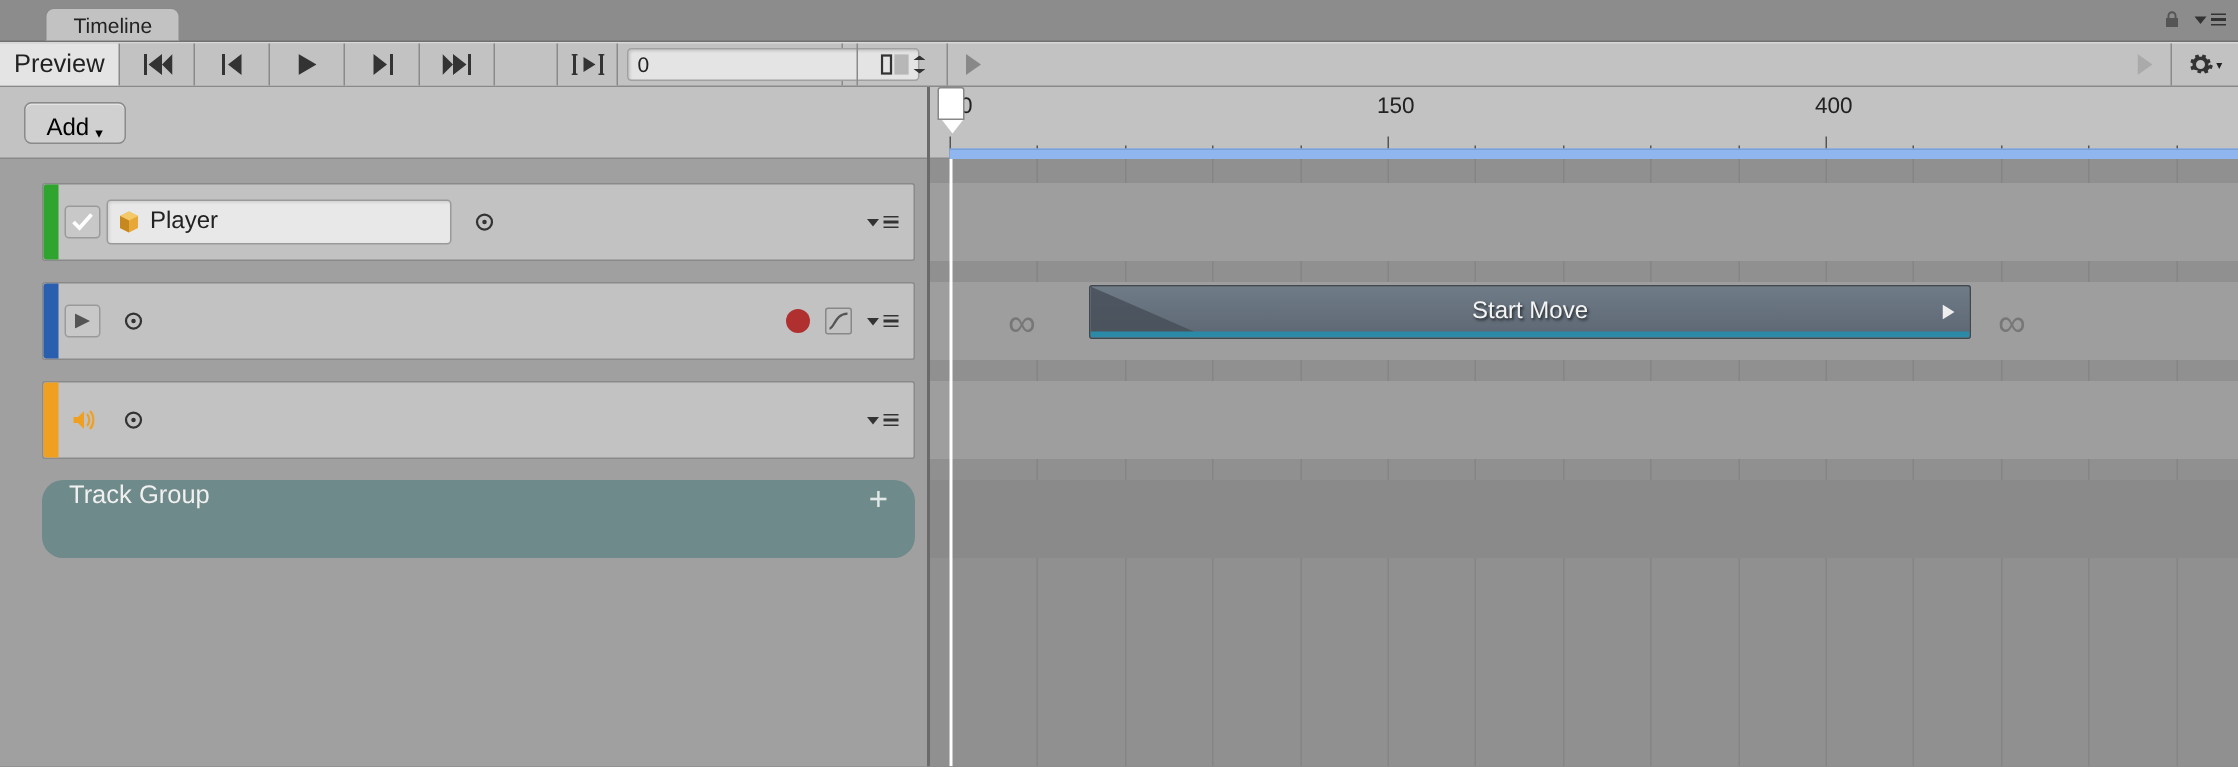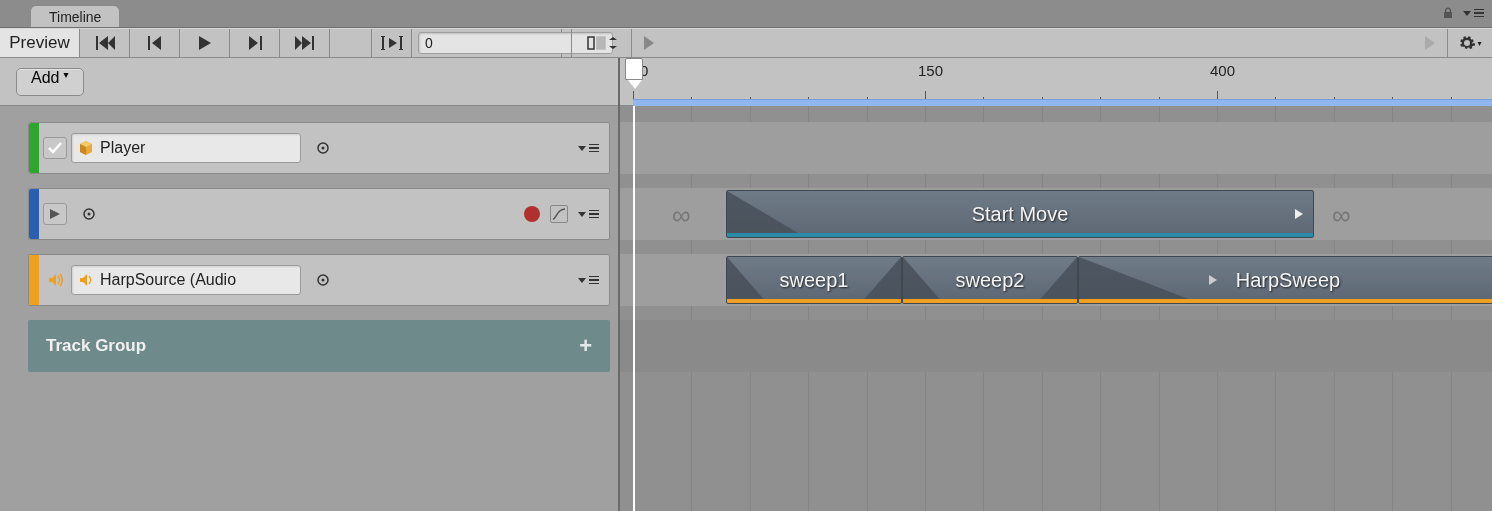--- a/index.html
+++ b/index.html
@@ -22,48 +22,48 @@
   .frame-input { flex: 1; height: 22px; background: #e4e4e4; border: 1px solid #a0a0a0; border-radius: 3px; padding: 0 6px; font-size: 14px; color: #222; box-shadow: inset 1px 1px 2px rgba(0,0,0,.15); }
   .toolbar-gap { width: 10px; border-right: 1px solid #8a8a8a; }
   .toolbar-mid { width: 60px; border-right: 1px solid #8a8a8a; display: flex; align-items: center; justify-content: center; gap: 2px; }
   .toolbar-asset { flex: 1; display: flex; align-items: center; padding: 0 12px; font-size: 17px; color: #222; border-right: 1px solid #8a8a8a; }
   .toolbar-gear { width: 44px; display: flex; align-items: center; justify-content: center; }
 
   
   .main { display: flex; height: calc(511px - 28px - 30px); }
   .left-panel { width: 620px; background: #a0a0a0; border-right: 2px solid #6a6a6a; display: flex; flex-direction: column; position: relative; }
   .left-header { height: 48px; background: #c2c2c2; border-bottom: 1px solid #8a8a8a; display: flex; align-items: center; padding: 0 16px; }
-  .add-btn { height: 28px; padding: 0 14px; background: #d0d0d0; border: 1px solid #8a8a8a; border-radius: 5px; font-size: 16px; display: flex; align-items: flex-start; gap: 4px; box-shadow: 0 1px 0 rgba(255,255,255,.4) inset; }
+  .add-btn { height: 28px; padding: 0 14px; background: #d0d0d0; border: 1px solid #8a8a8a; border-radius: 5px; font-size: 16px; display: flex; align-items: flex-end; gap: 4px; box-shadow: 0 1px 0 rgba(255,255,255,.4) inset; }
 
   .tracks-area { flex: 1; padding: 16px 0 0 0; }
   .track-row { height: 52px; margin: 0 8px 14px 28px; background: #c2c2c2; border: 1px solid #8a8a8a; border-radius: 2px; display: flex; align-items: center; position: relative; }
   .track-color { width: 10px; height: 100%; border-radius: 2px 0 0 2px; }
   .track-btn { width: 24px; height: 22px; margin-left: 4px; display:flex; align-items:center; justify-content:center; background:#c8c8c8; border:1px solid #9a9a9a; border-radius:3px; }
   .track-name-field { flex: 0 0 230px; height: 30px; margin-left: 4px; background: #e8e8e8; border: 1px solid #9a9a9a; border-radius: 3px; display: flex; align-items: center; padding: 0 6px; font-size: 16px; gap: 6px; box-shadow: inset 1px 1px 2px rgba(0,0,0,.1);}
   .track-target { width: 16px; height: 16px; margin-left: 14px; }
   .track-right { margin-left: auto; display: flex; align-items: center; gap: 10px; padding-right: 10px; }
   .rec-dot { width: 16px; height: 16px; background: #b03030; border-radius: 50%; }
   .curve-icon { width:18px; height:18px; border:1px solid #888; border-radius:2px; display:flex; align-items:center; justify-content:center;}
 
-  .track-group { height: 52px; margin: 0 8px 14px 28px; background: #6f8a8a; border-radius: 2px; display: flex; align-items: center; padding: 0 18px; color: #f0f0f0; font-size: 17px; font-weight: bold; }
+  .track-group { height: 52px; margin: 0 8px 14px 28px; background: #6f8a8a; border-radius: 14px; display: flex; padding: 0 18px; color: #f0f0f0; font-size: 17px; }
   .track-group-plus { margin-left: auto; font-size: 22px; color: #e0e8e8; }
 
   
   .right-panel { flex: 1; display: flex; flex-direction: column; position: relative; overflow: hidden; }
   .ruler { height: 48px; background: #c2c2c2; border-bottom: 1px solid #8a8a8a; position: relative; }
   .ruler-label { position: absolute; top: 4px; font-size: 15px; color: #222; }
   .ruler-ticks { position: absolute; bottom: 0; left: 0; right: 0; height: 16px; }
   .tick { position: absolute; bottom: 0; width: 1px; height: 8px; background: #555; }
   .tick.major { height: 14px; }
   .marker-strip { height: 12px; background: #8fb6ef; border-top: 1px solid #7aa0d8; border-bottom: 1px solid #7aa0d8; position: absolute; bottom: -6px; left:13px; right:0; }
 
   .clips-area { flex: 1; position: relative; background: #909090; }
   .row-bg { position: absolute; left: 0; right: 0; height: 52px; background: #9e9e9e; }
   .clip-lane { position: absolute; left: 0; right: 0; height: 52px; }
-  .clip { position: absolute; top: 2px; height: 48px; background: linear-gradient(#6f7b87,#5c6773); border: 1px solid #3f4750; border-radius: 2px; color: #f4f4f4; font-size: 20px; display: flex; align-items: center; justify-content: center; text-shadow: 1px 1px 2px rgba(0,0,0,.7); overflow: hidden; }
+  .clip { position: absolute; top: 2px; height: 36px; background: linear-gradient(#6f7b87,#5c6773); border: 1px solid #3f4750; border-radius: 2px; color: #f4f4f4; font-size: 16px; display: flex; align-items: center; justify-content: center; text-shadow: 1px 1px 2px rgba(0,0,0,.7); overflow: hidden; }
   .clip .fade { position: absolute; top: 0; bottom: 0; background: rgba(70,78,88,.8); }
   .clip .fade.left { left: 0; clip-path: polygon(0 0, 100% 100%, 0 100%); }
   .clip .fade.right { right: 0; clip-path: polygon(100% 0, 100% 100%, 0 100%); }
   .clip-underline { position: absolute; left:0; right:0; bottom:0; height:4px; }
   .loop-icon { position: absolute; font-size: 26px; color: #777; top: 12px; }
 
   .playhead { position: absolute; top: 0; bottom: 0; width: 2px; background: #fff; left: 13px; z-index: 50; }
   .playhead-head { position: absolute; top: -48px; left: -8px; width: 18px; height: 22px; background: #fff; border: 1px solid #888; border-radius: 2px 2px 0 0;}
   .playhead-head::after { content:""; position:absolute; left:2px; top:21px; border-left:7px solid transparent; border-right:7px solid transparent; border-top:9px solid #fff;}
 
@@ -236,27 +236,20 @@
         </div>
       </div>
 
       <div class="track-row">
         <div class="track-color" style="background:#f0a020"></div>
         <div class="track-btn" style="background:transparent;border:none">
           <svg class="speaker-icon" viewBox="0 0 16 16">
               <path d="M2 6h3l4-4v12l-4-4H2z" fill="#f0a020"></path>
               <path d="M11 4a6 6 0 010 8M13 2a9 9 0 010 12" stroke="#f0a020" stroke-width="1.5" fill="none"></path>
             </svg>
-        </div>
-        <div class="track-name-field">
-          <svg class="speaker-icon" viewBox="0 0 16 16">
-              <path d="M2 6h3l4-4v12l-4-4H2z" fill="#f0a020"></path>
-              <path d="M11 4a6 6 0 010 8" stroke="#f0a020" stroke-width="1.5" fill="none"></path>
-            </svg>
-          <span>HarpSource (Audio</span>
         </div>
         <span class="track-target"><svg width="16" height="16">
               <circle cx="8" cy="8" r="5" fill="none" stroke="#333" stroke-width="1.5"></circle>
               <circle cx="8" cy="8" r="1.5" fill="#333"></circle>
             </svg></span>
         <div class="track-right">
           <span class="small-menu">
               <span class="small-tri"></span>
               <span class="small-menu-col">
                 <span class="bar"></span>
@@ -328,41 +321,19 @@
           <div class="fade left" style="width:78px"></div>
           <span>Start Move</span>
           <svg width="8" height="10" style="position:absolute;right:10px">
               <path d="M0 0l8 5-8 5z" fill="#eee"></path>
             </svg>
           <div class="clip-underline" style="background:#2a8aa8"></div>
         </div>
         <span class="loop-icon" style="left:712px">∞</span>
       </div>
 
-      <div class="clip-lane" style="top:148px">
-        <div class="clip" style="left:106px;width:176px">
-          <div class="fade left" style="width:40px"></div>
-          <div class="fade right" style="width:40px"></div>
-          <span>sweep1</span>
-          <div class="clip-underline" style="background:#f0a020"></div>
-        </div>
-        <div class="clip" style="left:282px;width:176px">
-          <div class="fade left" style="width:40px"></div>
-          <div class="fade right" style="width:40px"></div>
-          <span>sweep2</span>
-          <div class="clip-underline" style="background:#f0a020"></div>
-        </div>
-        <div class="clip" style="left:458px;width:420px">
-          <div class="fade left" style="width:120px"></div>
-          <svg width="8" height="10" style="position:absolute;left:130px">
-              <path d="M0 0l8 5-8 5z" fill="#ccc"></path>
-            </svg>
-          <span>HarpSweep</span>
-          <div class="clip-underline" style="background:#f0a020"></div>
-        </div>
-      </div>
 
       <div class="playhead">
         <div class="playhead-head"></div>
       </div>
     </div>
   </div>
 </div>
 
 </body></html>

